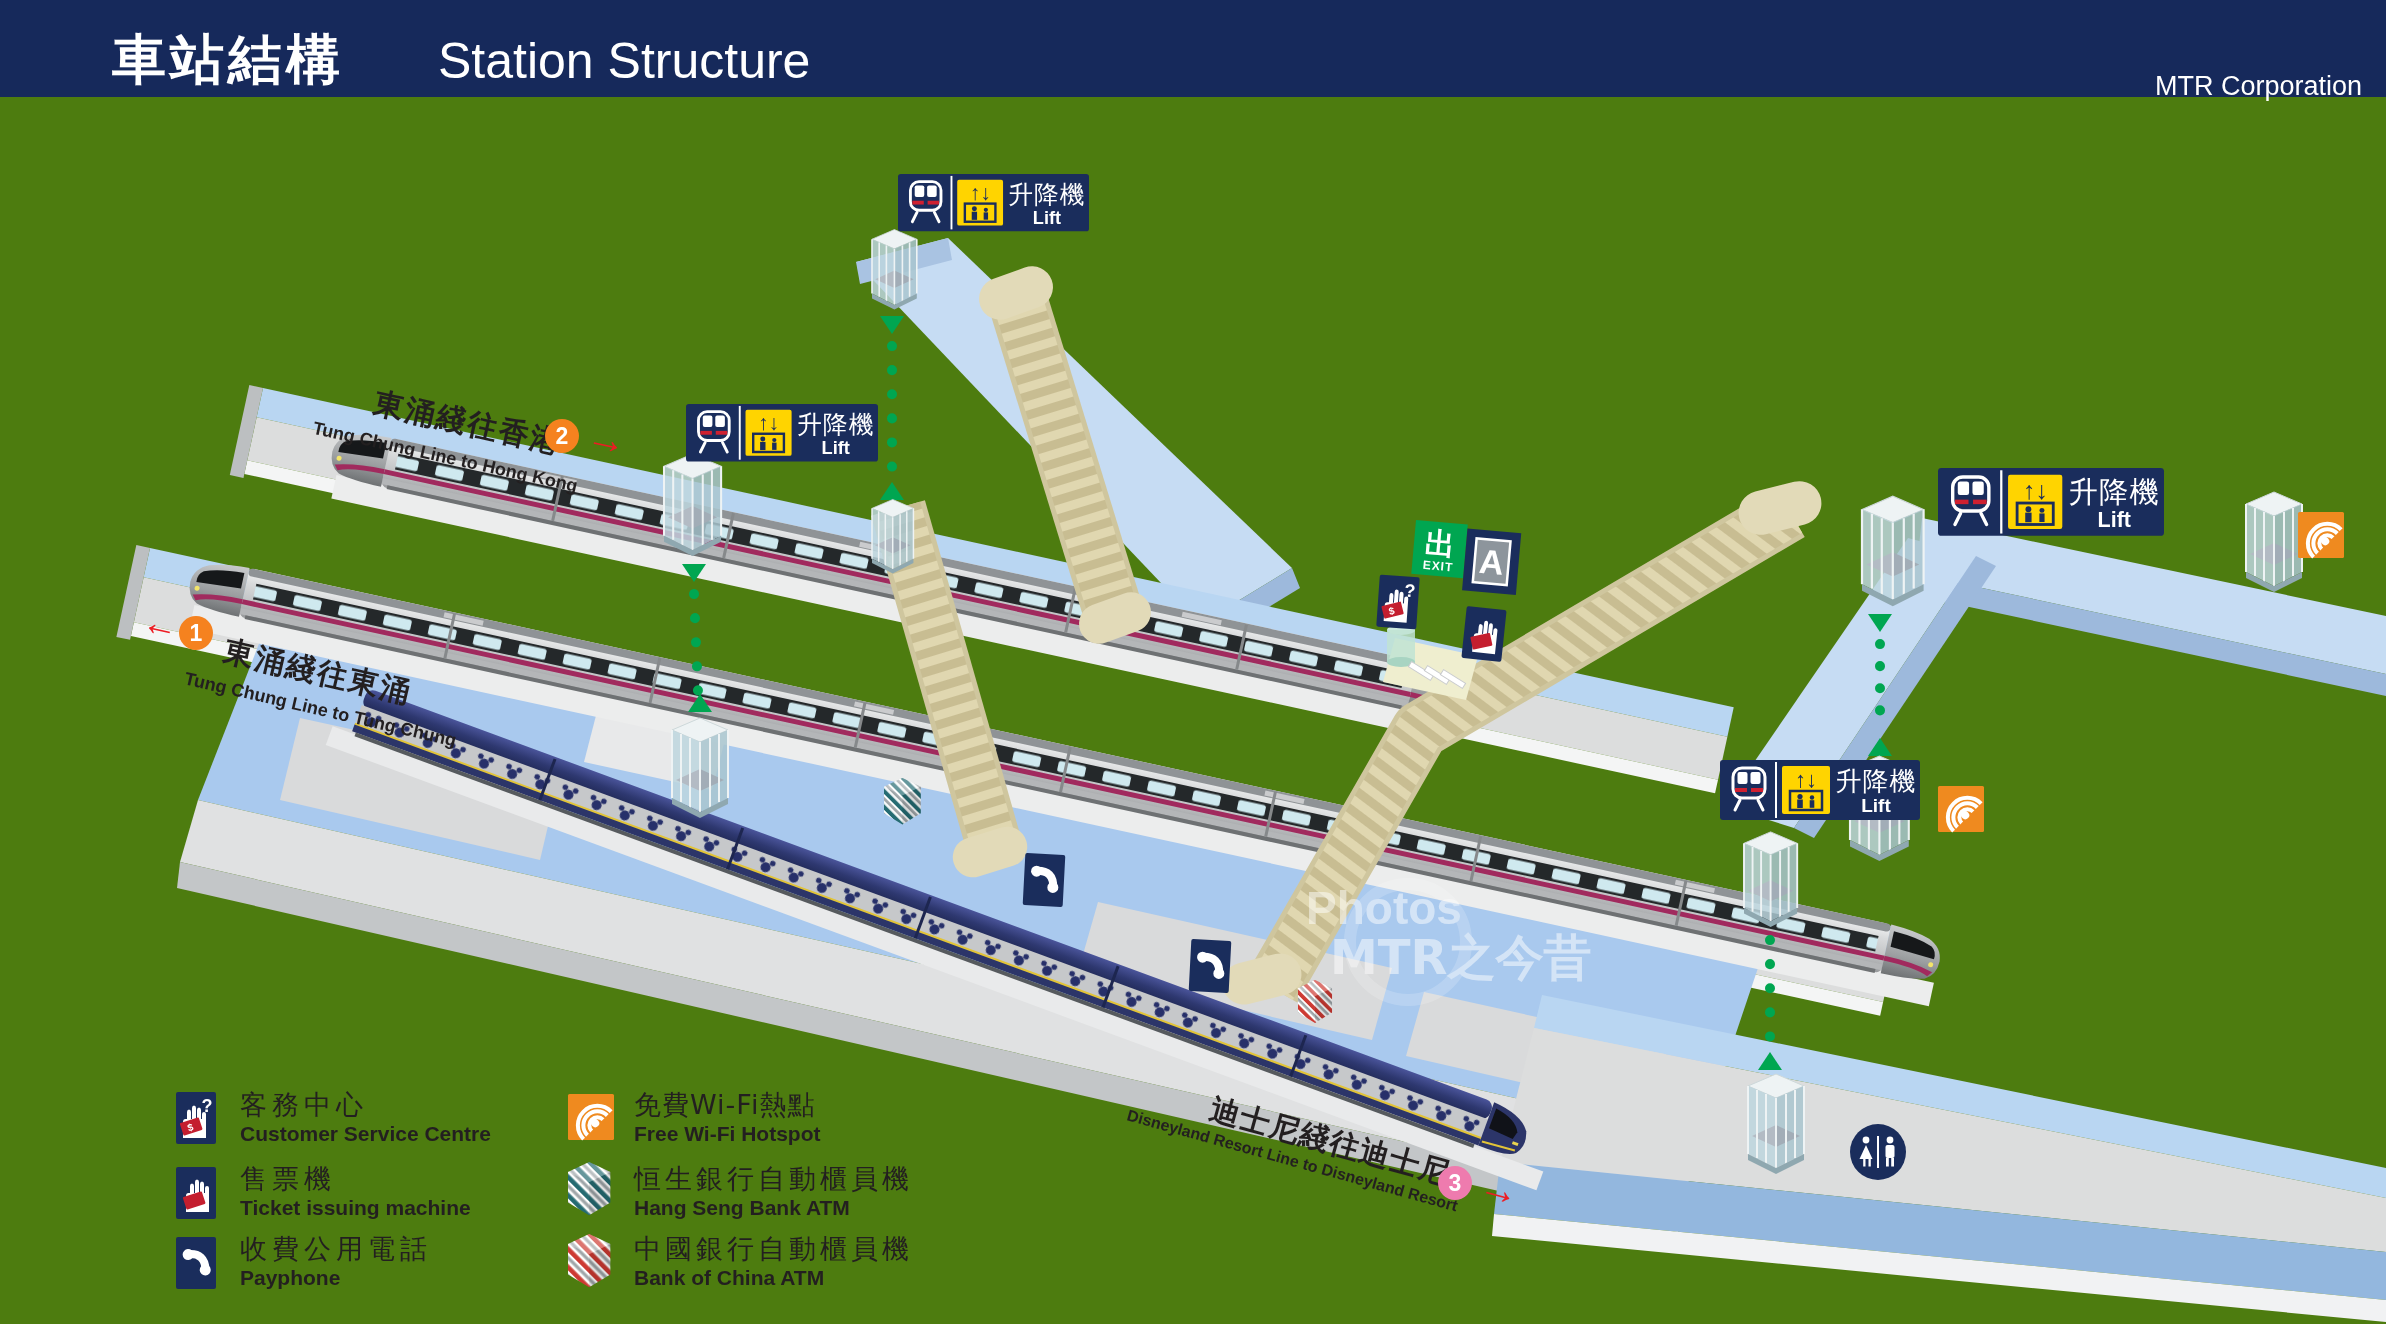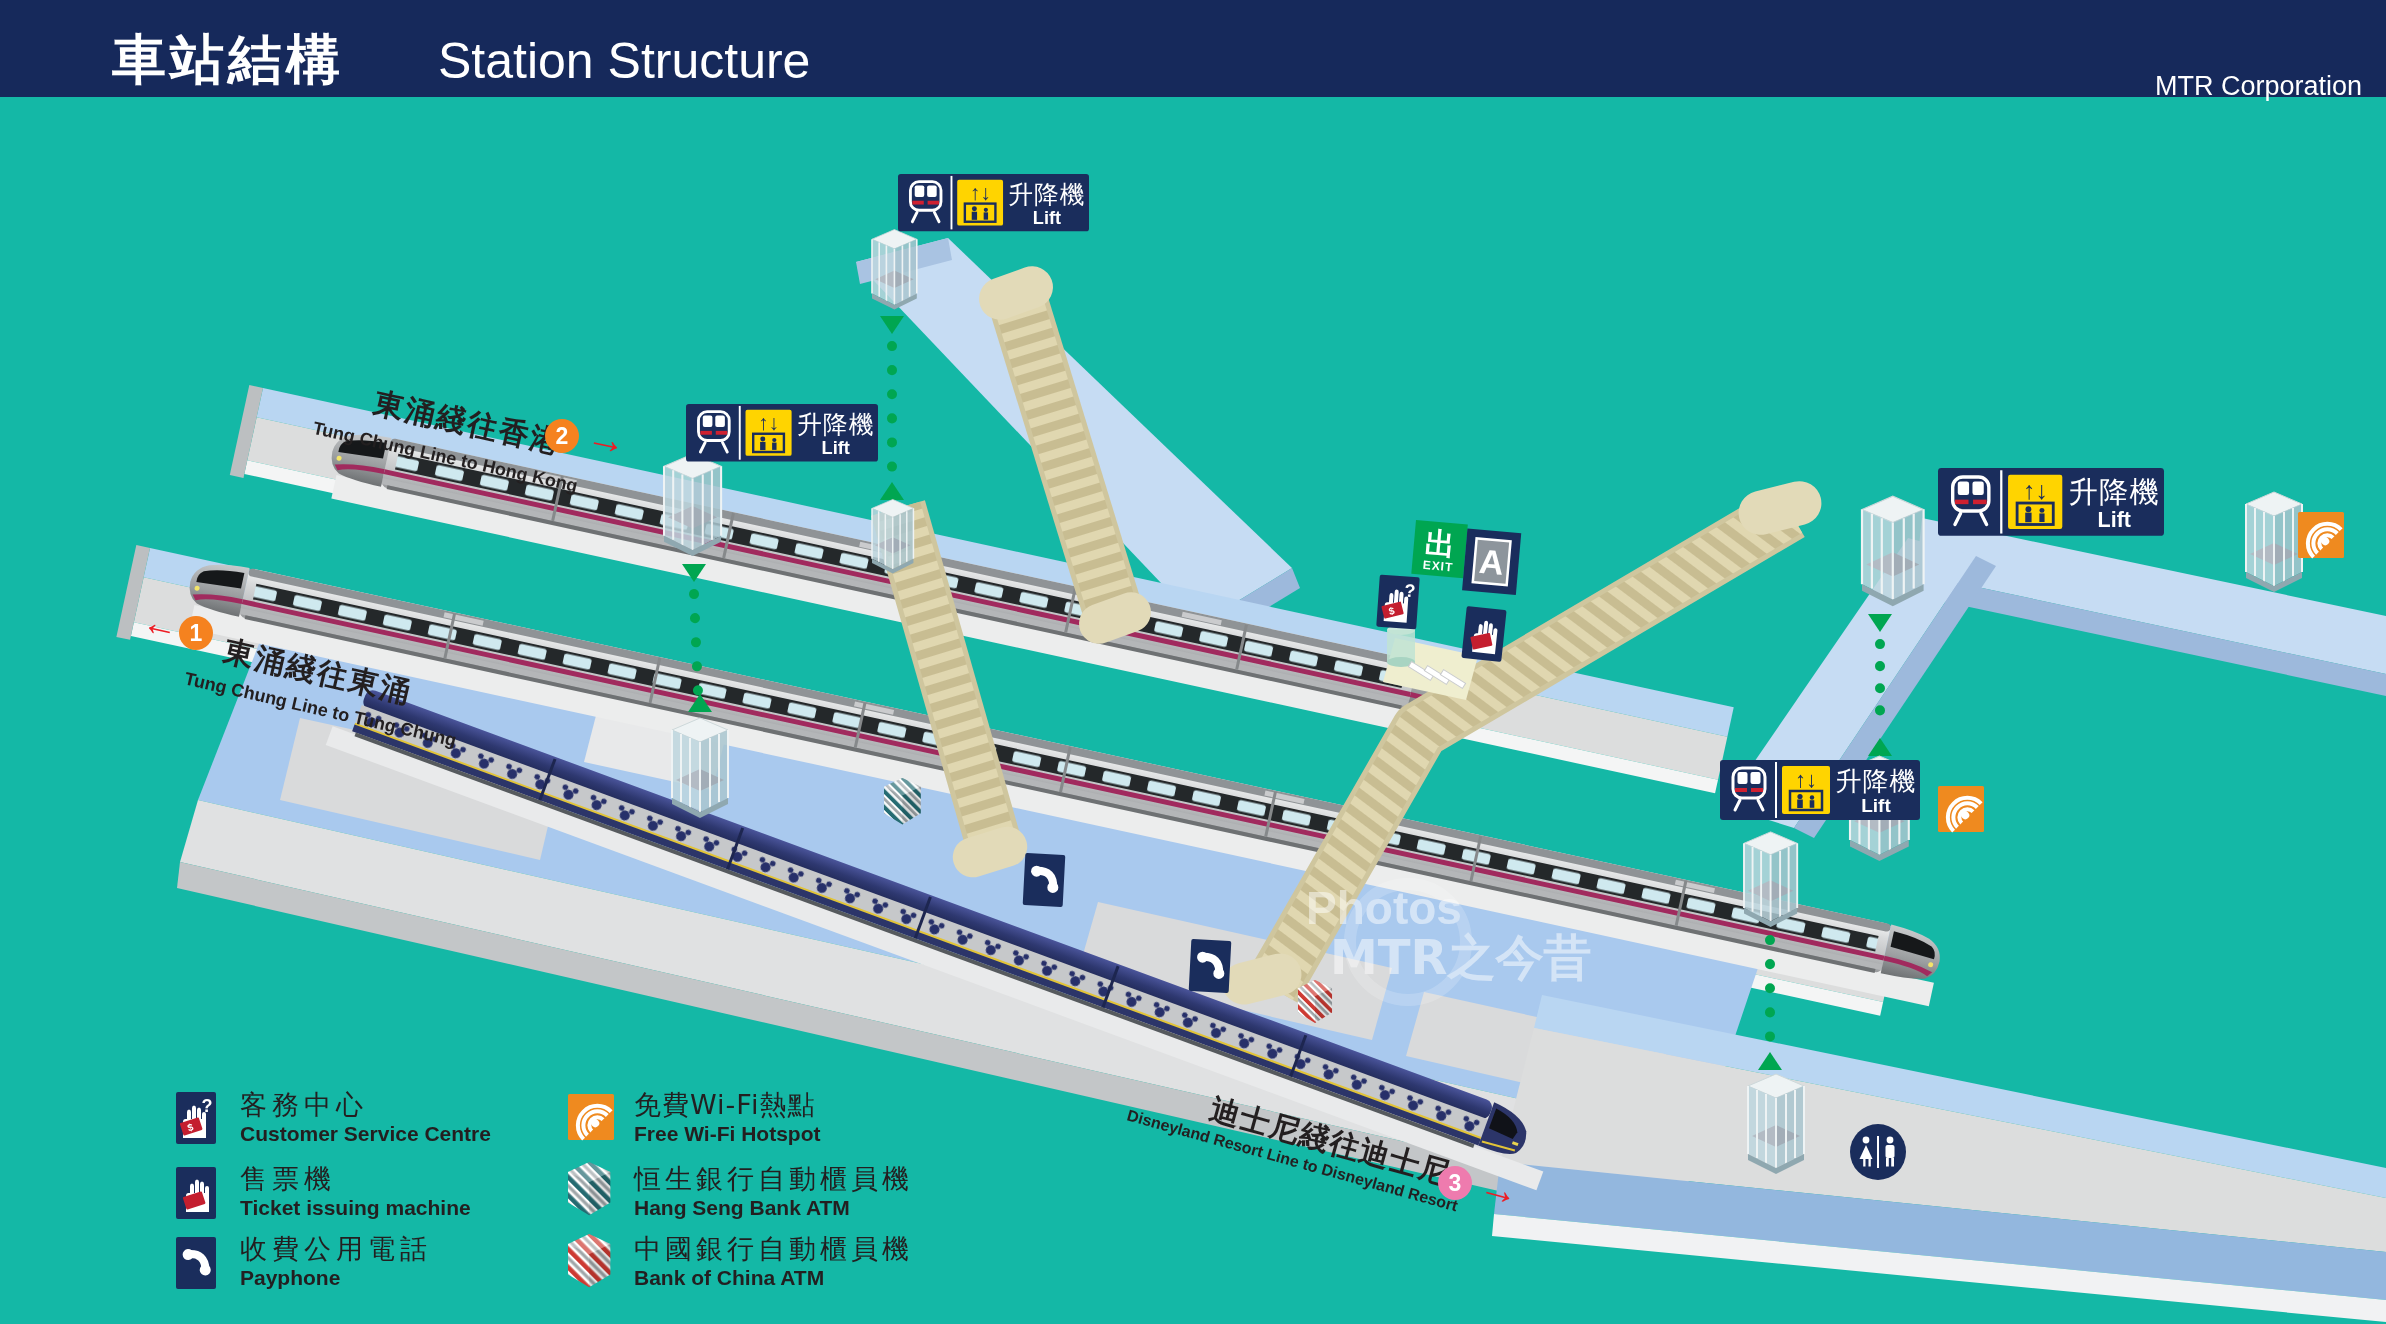--- a/index.html
+++ b/index.html
@@ -1,16 +1,16 @@
 <!DOCTYPE html>
 <html><head>
 <meta charset="utf-8">
 <style>
   html,body{margin:0;padding:0;background:#fff;}
-  .stage{position:relative;width:2386px;height:1324px;overflow:hidden;background:#14b8a6;
+  .stage{position:relative;width:2386px;height:1324px;overflow:hidden;background:#4d7c0f;
          font-family:"Liberation Sans","DejaVu Sans",sans-serif;}
   svg{display:block}
   text{font-family:"Liberation Sans","DejaVu Sans",sans-serif;}
   .zh{font-family:"DejaVu Sans","Liberation Sans",sans-serif;}
 </style>
 </head>
 <body>
 
 <div class="stage">
 <svg viewBox="0 0 2386 1324" width="2386" height="1324">

